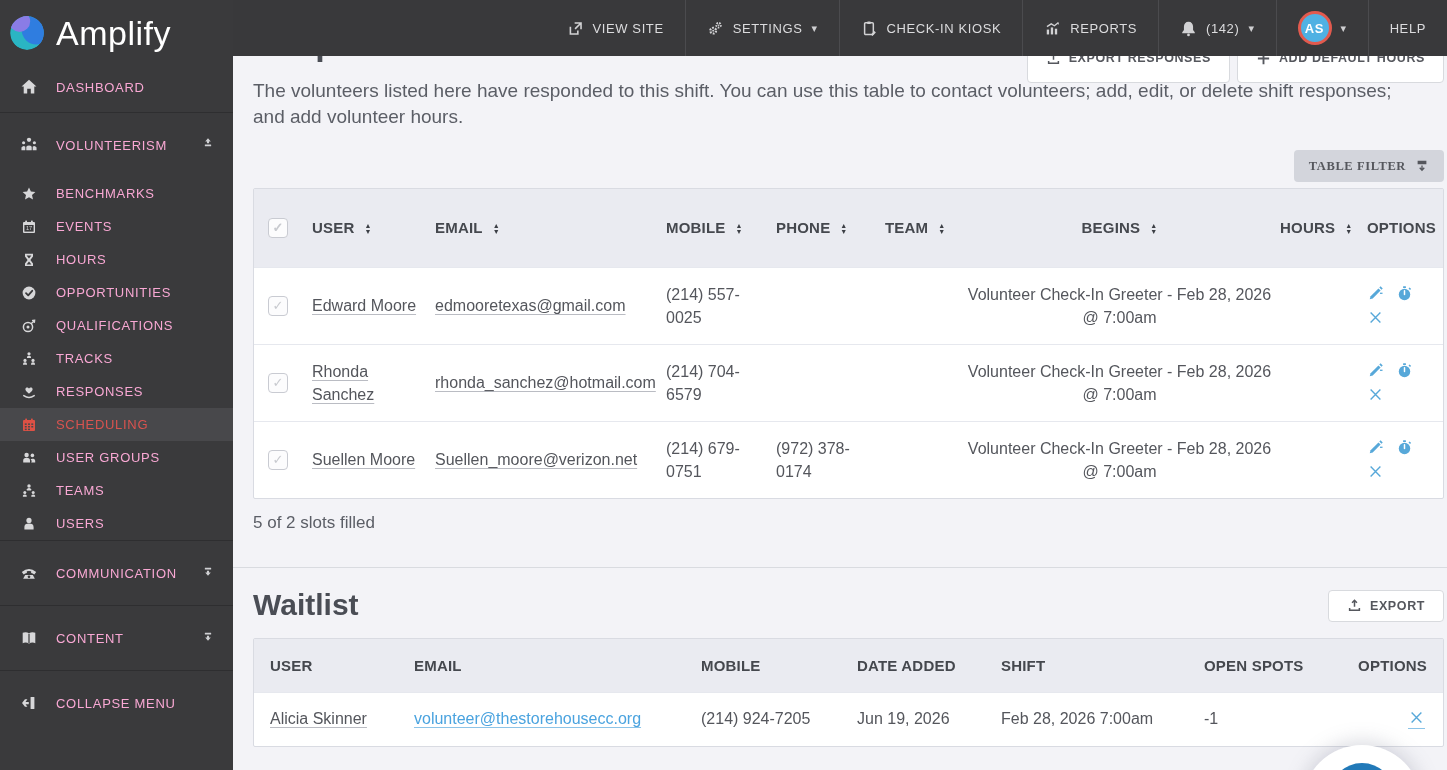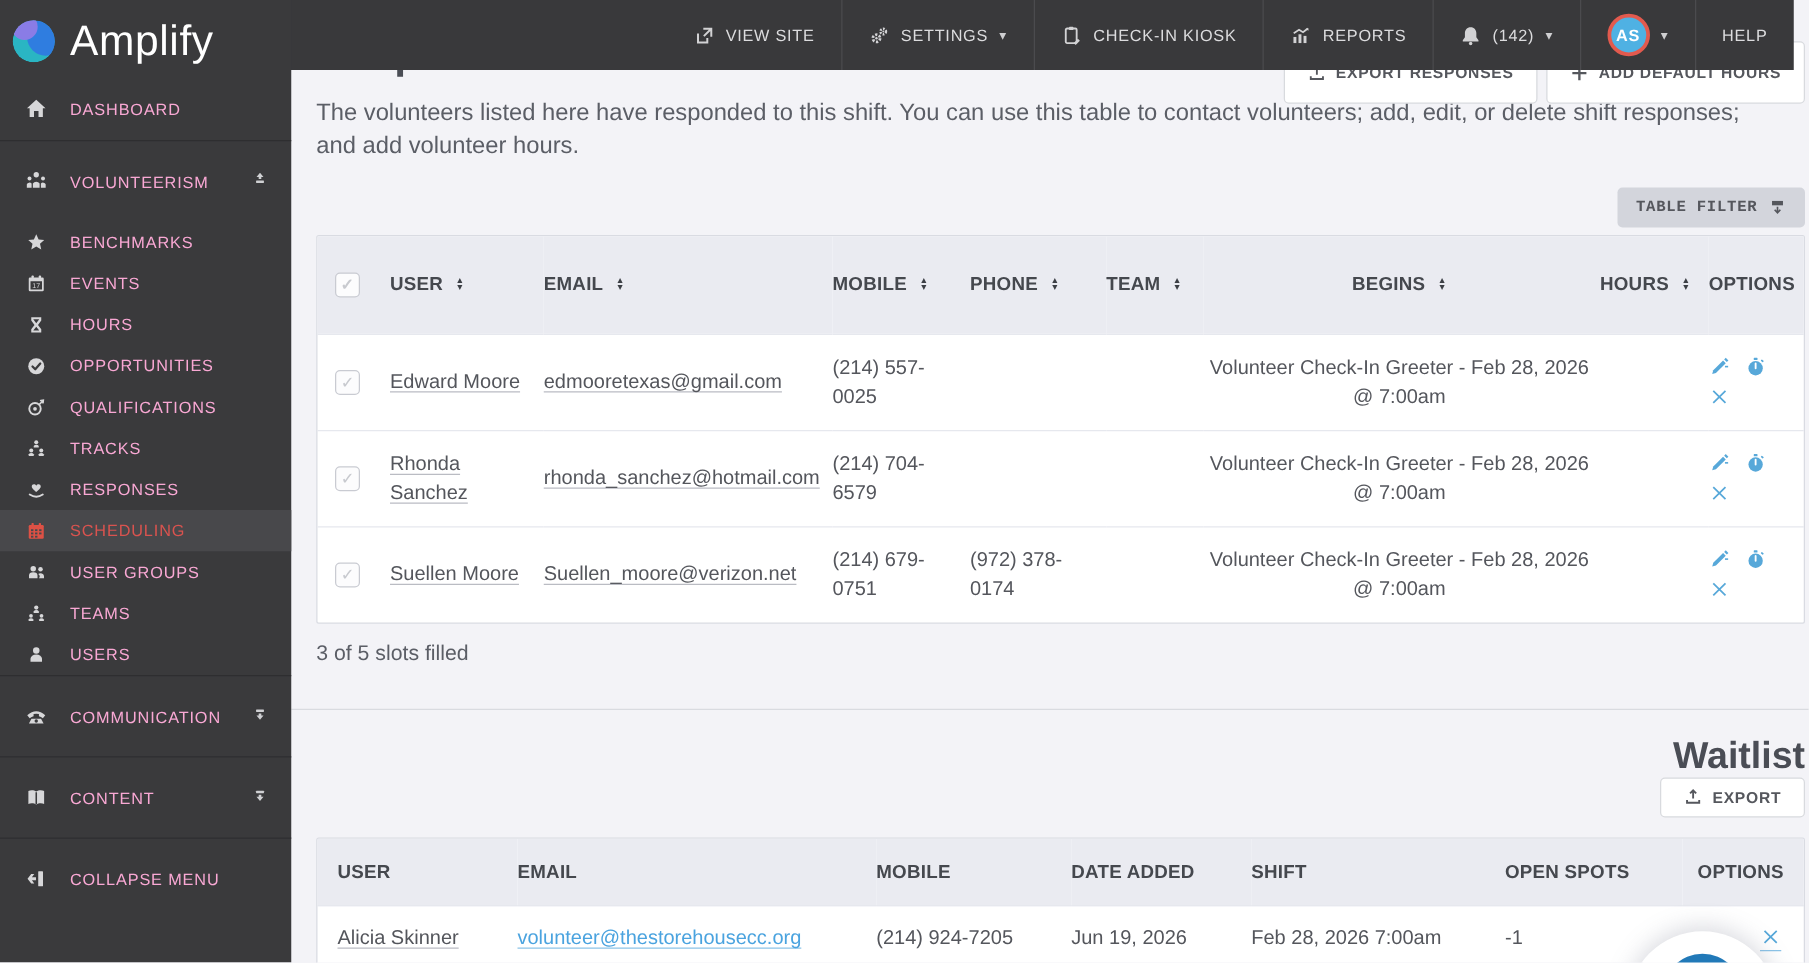--- a/index.html
+++ b/index.html
@@ -19,21 +19,21 @@
   .nav-label { color:#f9a8d4; font-size:13px; letter-spacing:.7px; }
   .nav-right { margin-left:auto; margin-right:18px; color:#cfd0d3; }
   .nav-right svg { width:14px; height:14px; }
   .divider { border-top:1px solid #2e2e30; box-shadow:0 1px 0 #454548 inset; height:0; }
   .subnav .nav-row { height:33px; }
   .nav-row.active { background:#48484b; }
   .nav-row.active .nav-label { color:#d9534f; }
   .nav-row.active .nav-ic { color:#dd5145; }
 
   
-  .topbar { position:absolute; left:221px; top:0; width:1214px; height:56px; background:#39393b; z-index:40;
+  .topbar { position:absolute; left:233px; top:0; width:1214px; height:56px; background:#39393b; z-index:40;
             display:flex; justify-content:flex-end; align-items:stretch; }
   .tb-item { display:flex; align-items:center; gap:9px; padding:0 21px; border-left:1px solid #4b4b4e;
              color:#dcdcde; font-size:13px; letter-spacing:.6px; cursor:pointer; white-space:nowrap; }
   .tb-item:first-child { border-left:none; }
   .tb-item svg { width:17px; height:17px; color:#d2d2d4; }
   .caret { color:#cfcfd1; font-size:11px; }
   .avatar { width:34px; height:34px; border-radius:50%; background:#4fb1e3; border:3px solid #e25a4e;
             color:#fff; font-size:13px; font-weight:700; display:flex; align-items:center; justify-content:center; }
 
   
@@ -41,21 +41,21 @@
   .page-title { position:absolute; top:24px; left:20px; font-size:34px; font-weight:700; color:#4a4d55; }
   .top-buttons { position:absolute; top:33px; right:3px; display:flex; gap:7px; }
   .white-btn { display:flex; align-items:center; gap:8px; height:50px; padding:0 18px; background:#fff;
                border:1px solid #d8dade; border-radius:4px; color:#55575d; font-size:12.5px; font-weight:700;
                letter-spacing:.6px; cursor:pointer; font-family:inherit; }
   .white-btn svg { width:15px; height:15px; color:#55575d; }
   .desc { padding-top:78px; margin-left:20px; max-width:1165px; font-size:19px; line-height:26px; color:#5b5e66; }
   .filter-row { display:flex; justify-content:flex-end; margin:20px 3px 0 20px; }
   .gray-btn { display:flex; align-items:center; gap:9px; height:32px; padding:16px 15px; background:#d3d5dc;
               border:none; border-radius:4px; color:#55575d; font-size:12.5px; font-weight:700; letter-spacing:.6px;
-              cursor:pointer; font-family:Liberation Mono, monospace; }
+              cursor:pointer; font-family:Liberation Serif, serif; }
   .gray-btn svg { width:14px; height:14px; color:#55575d; }
 
   .card { margin:6px 3px 0 20px; background:#fff; border:1px solid #d9dbe2; border-radius:2px; }
   table { width:100%; border-collapse:collapse; table-layout:fixed; }
   th { background:#eaebf1; font-size:15px; font-weight:600; color:#45484e; text-align:left;
        padding:0 12px 0 0; letter-spacing:.2px; }
   .resp-table th { height:78px; }
   .resp-table td { font-size:16px; color:#54565c; padding:15px 12px 15px 0; vertical-align:middle;
                    border-top:1px solid #e6e8ee; line-height:23px; }
   .th-check, .td-check { padding-left:14px !important; }
@@ -68,21 +68,21 @@
   .blue-lnk { color:#4aa3df; text-decoration:underline; text-decoration-color:#8cc4e8; text-underline-offset:3px; cursor:pointer; }
   .opts { display:flex; flex-direction:column; gap:7px; }
   .opts-row { display:flex; gap:12px; }
   .opt-ic { color:#57a8d9; cursor:pointer; display:inline-flex; }
   .opt-ic svg { width:17px; height:17px; }
 
   .slots { margin:14px 0 0 20px; font-size:17px; color:#5b5e66; padding-bottom:34px; }
   .section-divider { border-top:1px solid #d9dbe0; }
 
   .waitlist { padding:0 3px 0 20px; }
-  .wl-head { display:flex; justify-content:space-between; align-items:flex-end; margin-top:20px;flex-direction:column; }
+  .wl-head { display:flex; justify-content:space-between; align-items:flex-end; margin-top:20px; }
   .wl-title { font-size:30px; font-weight:700; color:#4a4d55; }
   .wl-card { margin-top:16px; background:#fff; border:1px solid #d9dbe2; border-radius:2px; }
   .wl-table th { height:54px; padding:0 10px 0 0; }
   .wl-table th:first-child, .wl-table td:first-child { padding-left:16px; }
   .wl-table td { font-size:16px; color:#54565c; height:53px; padding:0 10px 0 0; vertical-align:middle;
                  border-top:1px solid #e6e8ee; }
   .wl-opt { display:flex; justify-content:flex-end; padding-right:8px; }
   .wl-opt .opt-ic { border-bottom:1px solid #8cc4e8; padding-bottom:2px; }
 
   
@@ -574,21 +574,21 @@
                     </svg>
                   </span>
             </div>
               </div>
           </td>
         </tr>
       </tbody>
     </table>
   </div>
 
-  <div class="slots">3 of 5 slots filled</div>
+  <div class="slots">5 of 2 slots filled</div>
 
   <div class="section-divider"></div>
 
   <section class="waitlist">
     <div class="wl-head">
       <h2 class="wl-title">Waitlist</h2>
       <button class="white-btn" style="height:32px">
         <svg viewBox="0 0 16 16" fill="none" stroke="currentColor" stroke-width="1.6">
             <path d="M2.8 10.6 V13 H13.2 V10.6"></path>
             <path d="M8 2.6 V9.4 M5.4 5 8 2.4 10.6 5"></path>

